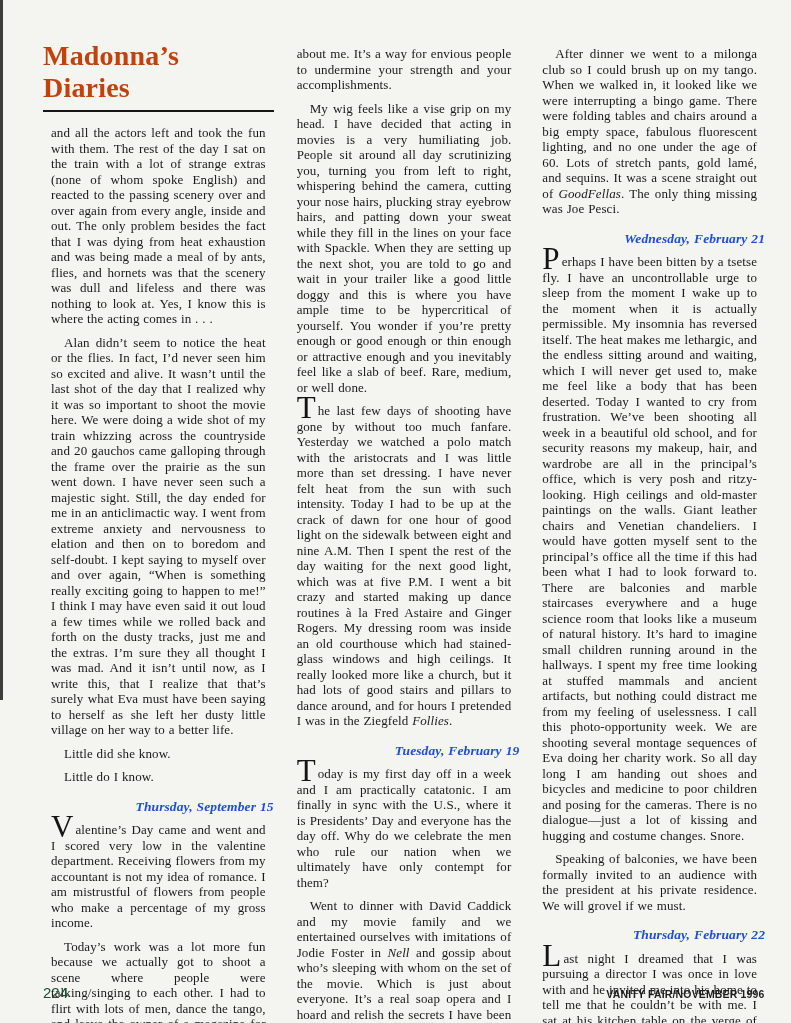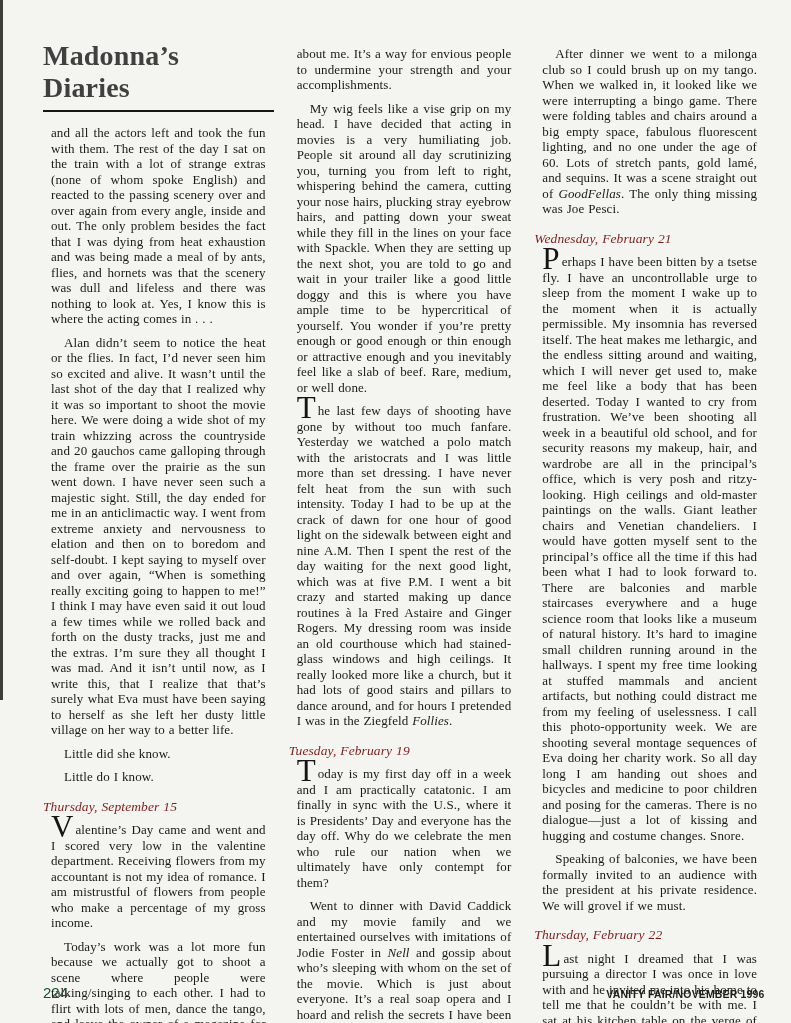--- a/index.html
+++ b/index.html
@@ -34,37 +34,37 @@
     word-spacing:0.5px;
   }
   h1.title {
     margin:2px 0 0 0;
     font-family:"Liberation Serif", serif;
     font-weight:700;
     font-size:28px;
     letter-spacing:0.2px;
     line-height:32px;
     text-align:left;
-    color:#404040;
+    color:#c2410c;
   }
   .title-rule {
     border:none;
     border-bottom:2.5px solid #161616;
     margin:6px 0 13px 0;
   }
   p.para { margin:8px; }
   p.para.indent { text-indent:13px; }
   .date {
     font-style:italic;
-    font-weight:400;
-    text-align:left;
+    font-weight:700;
+    text-align:right;
     font-size:13.5px;
     margin-top:14px;
     line-height:15.5px;
-    color:#7f1d1d;
+    color:#1d4ed8;
   }
   .cap {
     float:left;
     font-size:31px;
     line-height:25px;
     margin:-8px 2px -4px 0;
     font-weight:400;
     color:#141414;
   }
   .footer {

